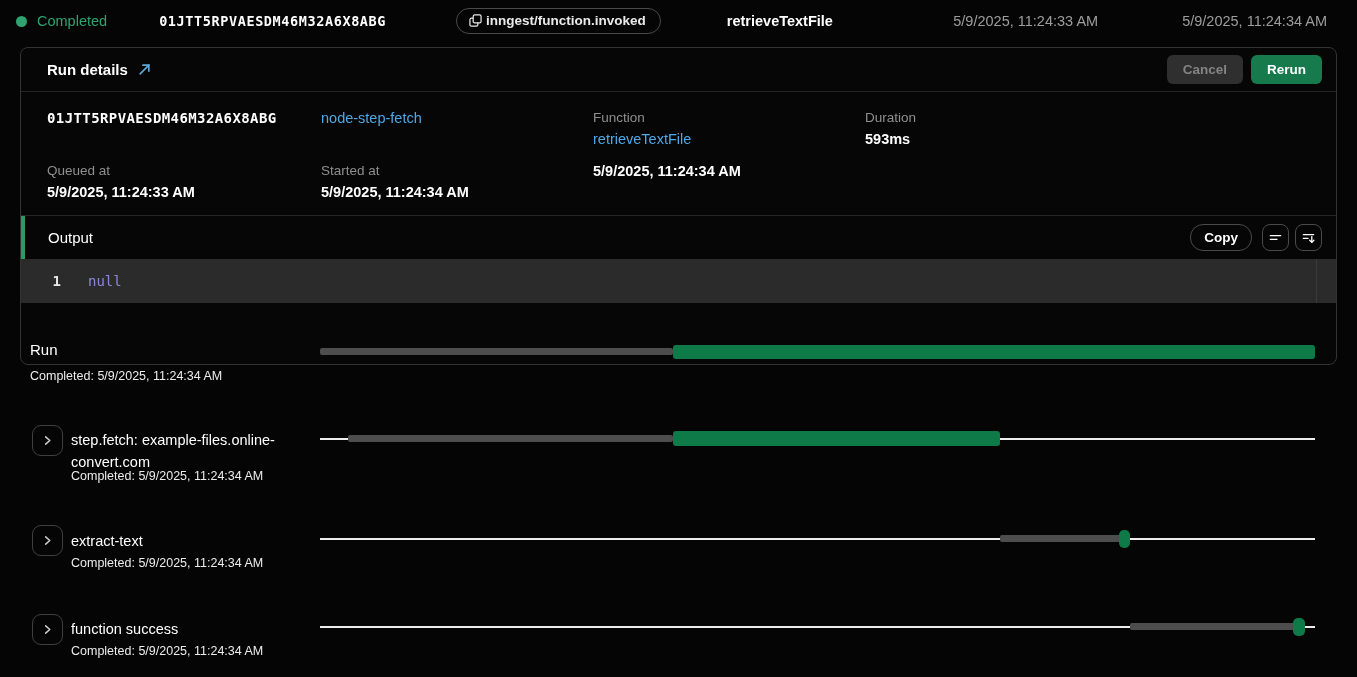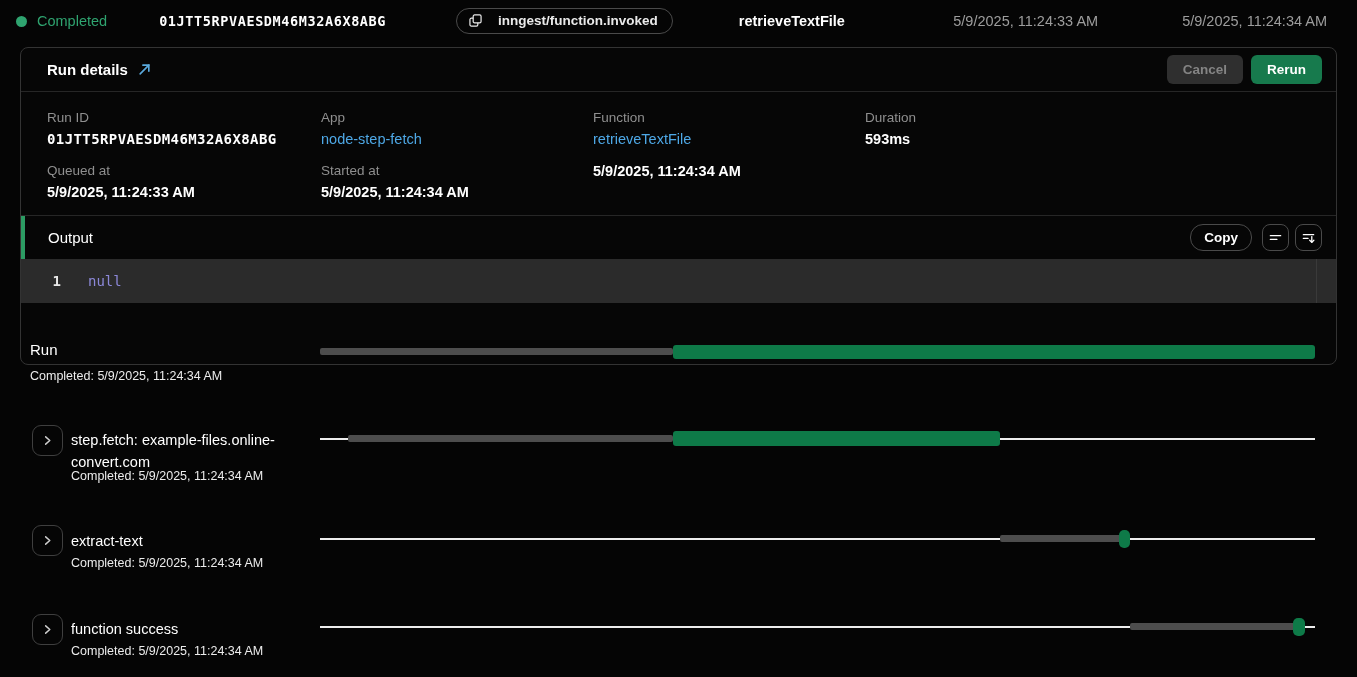--- a/index.html
+++ b/index.html
@@ -15,21 +15,21 @@
 
   
   .topbar {
     height:42px; display:flex; align-items:center;
     padding:0 30px 0 16px;
   }
   .status-dot { width:11px; height:11px; border-radius:50%; background:#2fa470; flex:none; }
   .status-label { color:#2fa470; font-size:14.5px; font-weight:500; margin-left:10px; }
   .topbar-runid { font-size:13.5px; font-weight:700; letter-spacing:0.6px; margin-left:52px; }
   .event-badge {
-    margin-left:70px; display:flex; align-items:center; gap:16px;
+    margin-left:70px; display:flex; align-items:center; gap:4px;
     border:1px solid #4a4a4a; border-radius:999px; padding:4px 14px 5px 12px;
     font-size:13.5px; font-weight:600; color:#eaeaea; background:transparent; cursor:pointer;
   }
   .event-badge svg { display:block; }
   .topbar-fn { font-size:14.5px; font-weight:700; margin-left:66px; }
   .topbar-ts { color:#9d9d9d; font-size:14.5px; font-weight:500; }
   .ts1 { margin-left:auto; }
   .ts2 { margin-left:84px; }
 
   
@@ -133,25 +133,23 @@
       </svg>
     </span>
     <div class="btn-row">
       <button class="btn btn-cancel">Cancel</button>
       <button class="btn btn-rerun">Rerun</button>
     </div>
   </div>
 
   <div class="details-grid">
     <div>
-      <div class="field-label">Run ID</div>
       <div class="field-value mono">01JTT5RPVAESDM46M32A6X8ABG</div>
     </div>
     <div>
-      <div class="field-label">App</div>
       <div class="field-value"><a class="link">node-step-fetch</a></div>
     </div>
     <div>
       <div class="field-label">Function</div>
       <div class="field-value"><a class="link">retrieveTextFile</a></div>
     </div>
     <div>
       <div class="field-label">Duration</div>
       <div class="field-value">593ms</div>
     </div>

